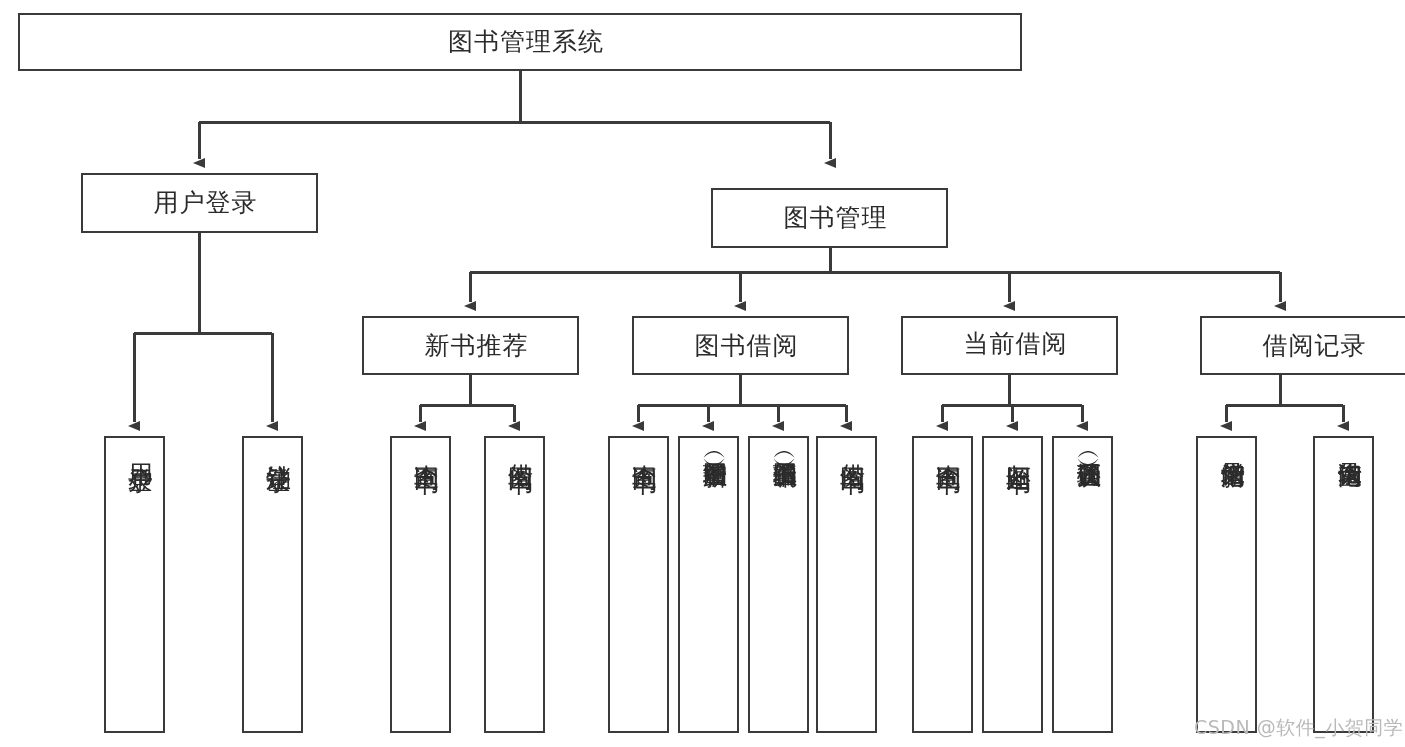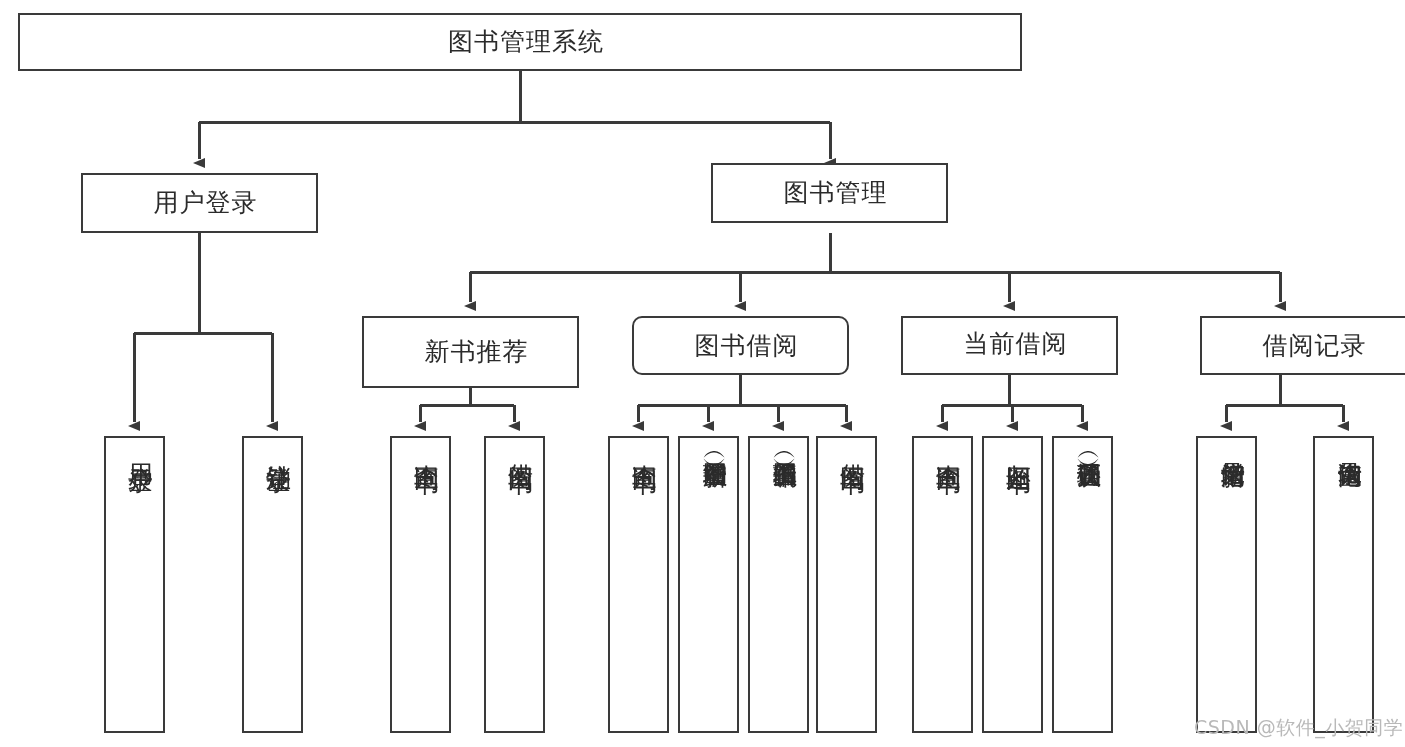--- a/index.html
+++ b/index.html
@@ -124,28 +124,28 @@
     </g>
   </svg>
 
   <div class="node node-h" id="root-node" style="left: 18px; top: 13px; width: 1004px; height: 58px;">
     <span class="label">图书管理系统</span>
   </div>
 
   <div class="node node-h" id="l2-0" style="left: 81px; top: 173px; width: 237px; height: 60px;">
     <span class="label">用户登录</span>
   </div>
-  <div class="node node-h" id="l2-1" style="left: 711px; top: 163px; width: 237px; height: 60px;">
+  <div class="node node-h" id="l2-1" style="left: 711px; top: 188px; width: 237px; height: 60px;">
     <span class="label">图书管理</span>
   </div>
 
-  <div class="node node-h" id="l3-0" style="left: 362px; top: 316px; width: 217px; height: 72px;">
+  <div class="node node-h" id="l3-0" style="left: 362px; top: 316px; width: 217px; height: 59px;">
     <span class="label">新书推荐</span>
   </div>
-  <div class="node node-h" id="l3-1" style="left: 632px; top: 316px; width: 217px; height: 59px; border-radius: 10px;">
+  <div class="node node-h" id="l3-1" style="left: 632px; top: 316px; width: 217px; height: 59px;">
     <span class="label">图书借阅</span>
   </div>
   <div class="node node-h" id="l3-2" style="left: 901px; top: 316px; width: 217px; height: 59px; font-family: Liberation Mono, monospace;">
     <span class="label">当前借阅</span>
   </div>
   <div class="node node-h" id="l3-3" style="left: 1172px; top: 316px; width: 217px; height: 59px; margin-left: 28px;">
     <span class="label">借阅记录</span>
   </div>
 
   <div class="node node-v" id="lf-0" style="left: 104px; top: 436px; width: 61px; height: 297px;">

